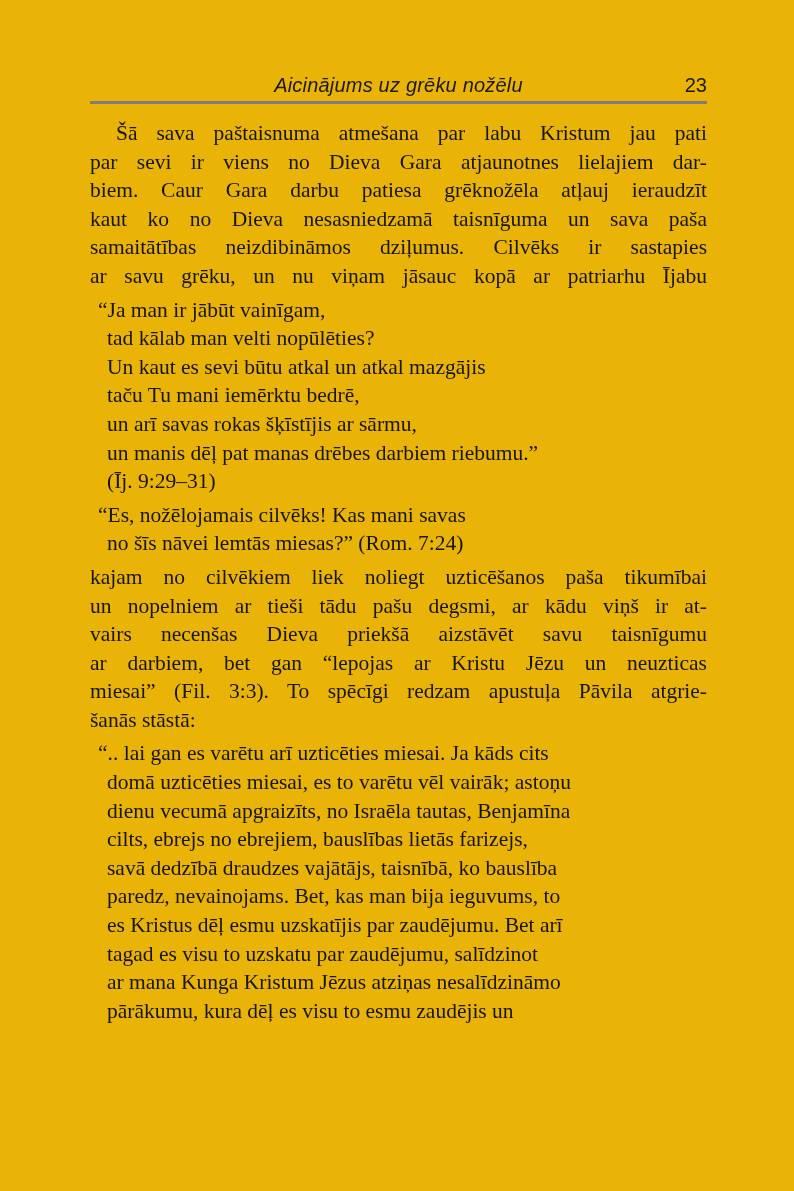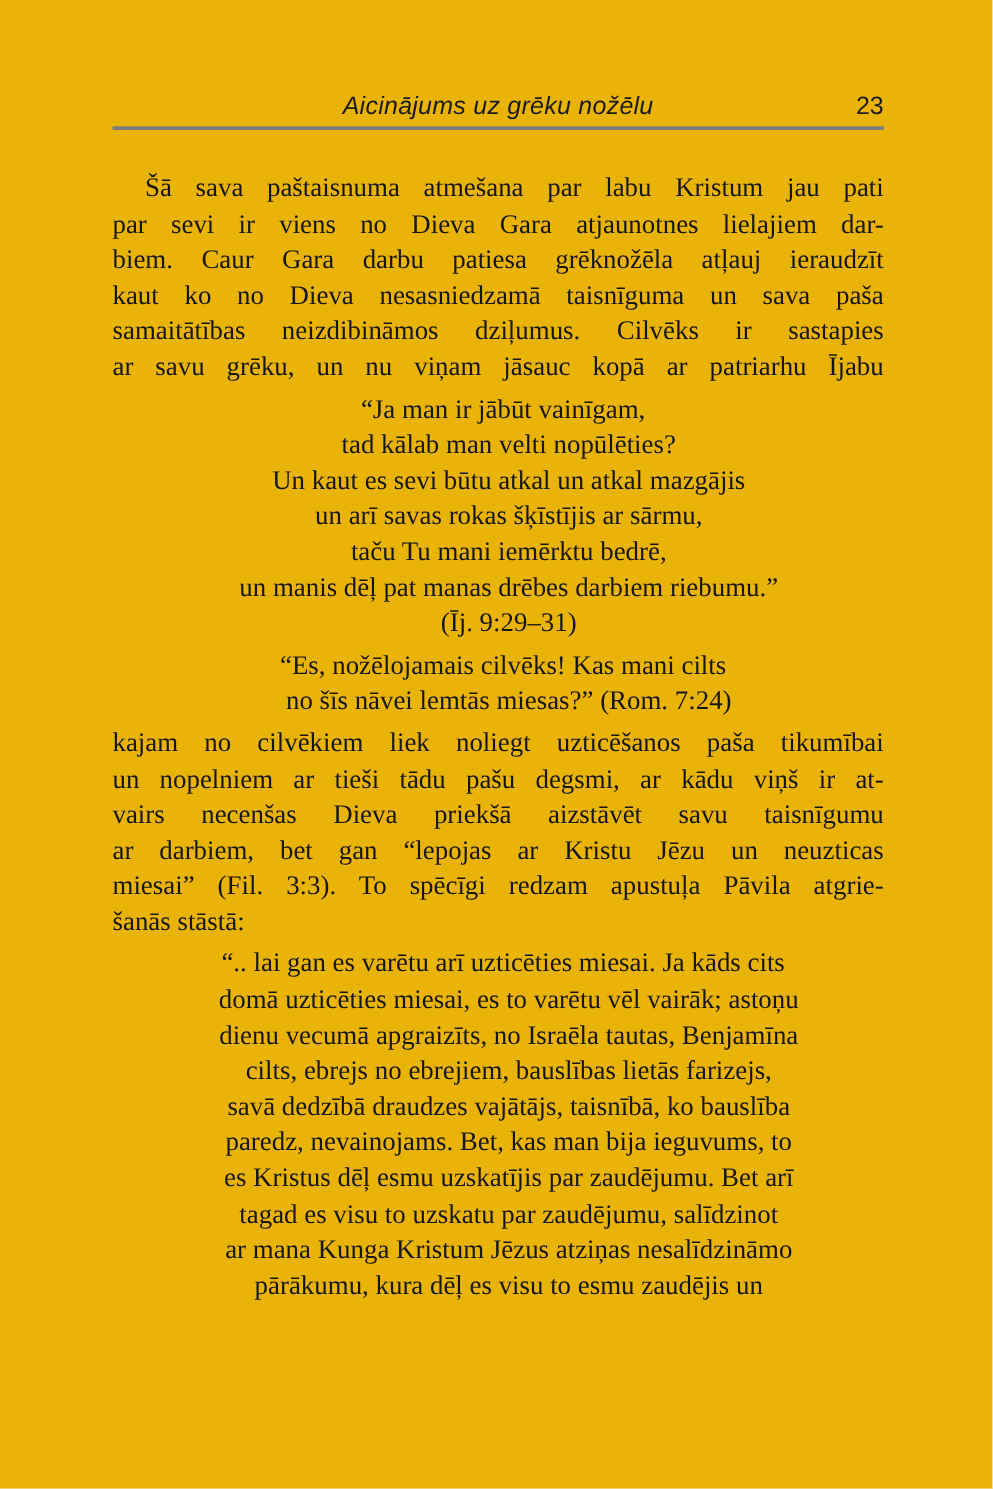--- a/index.html
+++ b/index.html
@@ -47,34 +47,34 @@
     left: 90px;
     top: 101px;
     width: 617px;
     height: 3px;
     background: #7d7d7d;
   }
   
   .body-text {
     position: absolute;
     left: 90px;
-    top: 136px;
+    top: 119px;
     width: 617px;
     font-size: 21.5px;
     line-height: 28.6px;
   }
   .block { margin: 0; }
   .block + .block { margin-top: 5px; }
   .line { white-space: normal; }
   .line.just {
     text-align: justify;
     text-align-last: justify;
   }
   .line.indent { text-indent: 26px; }
-  .quote { padding-left: 17px; text-align: center; }
+  .quote { padding-left: 17px; }
   .quote .line.hang { text-indent: -9px; }
 </style>
 </head>
 <body>
 
 <div class="page">
   <header class="running-head">
     <span class="head-title">Aicinājums uz grēku nožēlu</span>
     <span class="head-page-num">23</span>
   </header>
@@ -85,27 +85,27 @@
         <div class="line just">par sevi ir viens no Dieva Gara atjaunotnes lielajiem dar-</div>
         <div class="line just">biem. Caur Gara darbu patiesa grēknožēla atļauj ieraudzīt</div>
         <div class="line just">kaut ko no Dieva nesasniedzamā taisnīguma un sava paša</div>
         <div class="line just">samaitātības neizdibināmos dziļumus. Cilvēks ir sastapies</div>
         <div class="line just">ar savu grēku, un nu viņam jāsauc kopā ar patriarhu Ījabu</div>
       </div>
       <div class="block quote">
         <div class="line hang">“Ja man ir jābūt vainīgam,</div>
         <div class="line">tad kālab man velti nopūlēties?</div>
         <div class="line">Un kaut es sevi būtu atkal un atkal mazgājis</div>
+        <div class="line">taču Tu mani iemērktu bedrē,</div>
         <div class="line">un arī savas rokas šķīstījis ar sārmu,</div>
-        <div class="line">taču Tu mani iemērktu bedrē,</div>
         <div class="line">un manis dēļ pat manas drēbes darbiem riebumu.”</div>
         <div class="line">(Īj. 9:29–31)</div>
       </div>
       <div class="block quote">
-        <div class="line hang">“Es, nožēlojamais cilvēks! Kas mani cilts</div>
+        <div class="line hang">“Es, nožēlojamais cilvēks! Kas mani savas</div>
         <div class="line">no šīs nāvei lemtās miesas?” (Rom. 7:24)</div>
       </div>
       <div class="block paragraph">
         <div class="line just">kajam no cilvēkiem liek noliegt uzticēšanos paša tikumībai</div>
         <div class="line just">un nopelniem ar tieši tādu pašu degsmi, ar kādu viņš ir at-</div>
         <div class="line just">vairs necenšas Dieva priekšā aizstāvēt savu taisnīgumu</div>
         <div class="line just">ar darbiem, bet gan “lepojas ar Kristu Jēzu un neuzticas</div>
         <div class="line just">miesai” (Fil. 3:3). To spēcīgi redzam apustuļa Pāvila atgrie-</div>
         <div class="line">šanās stāstā:</div>
       </div>

